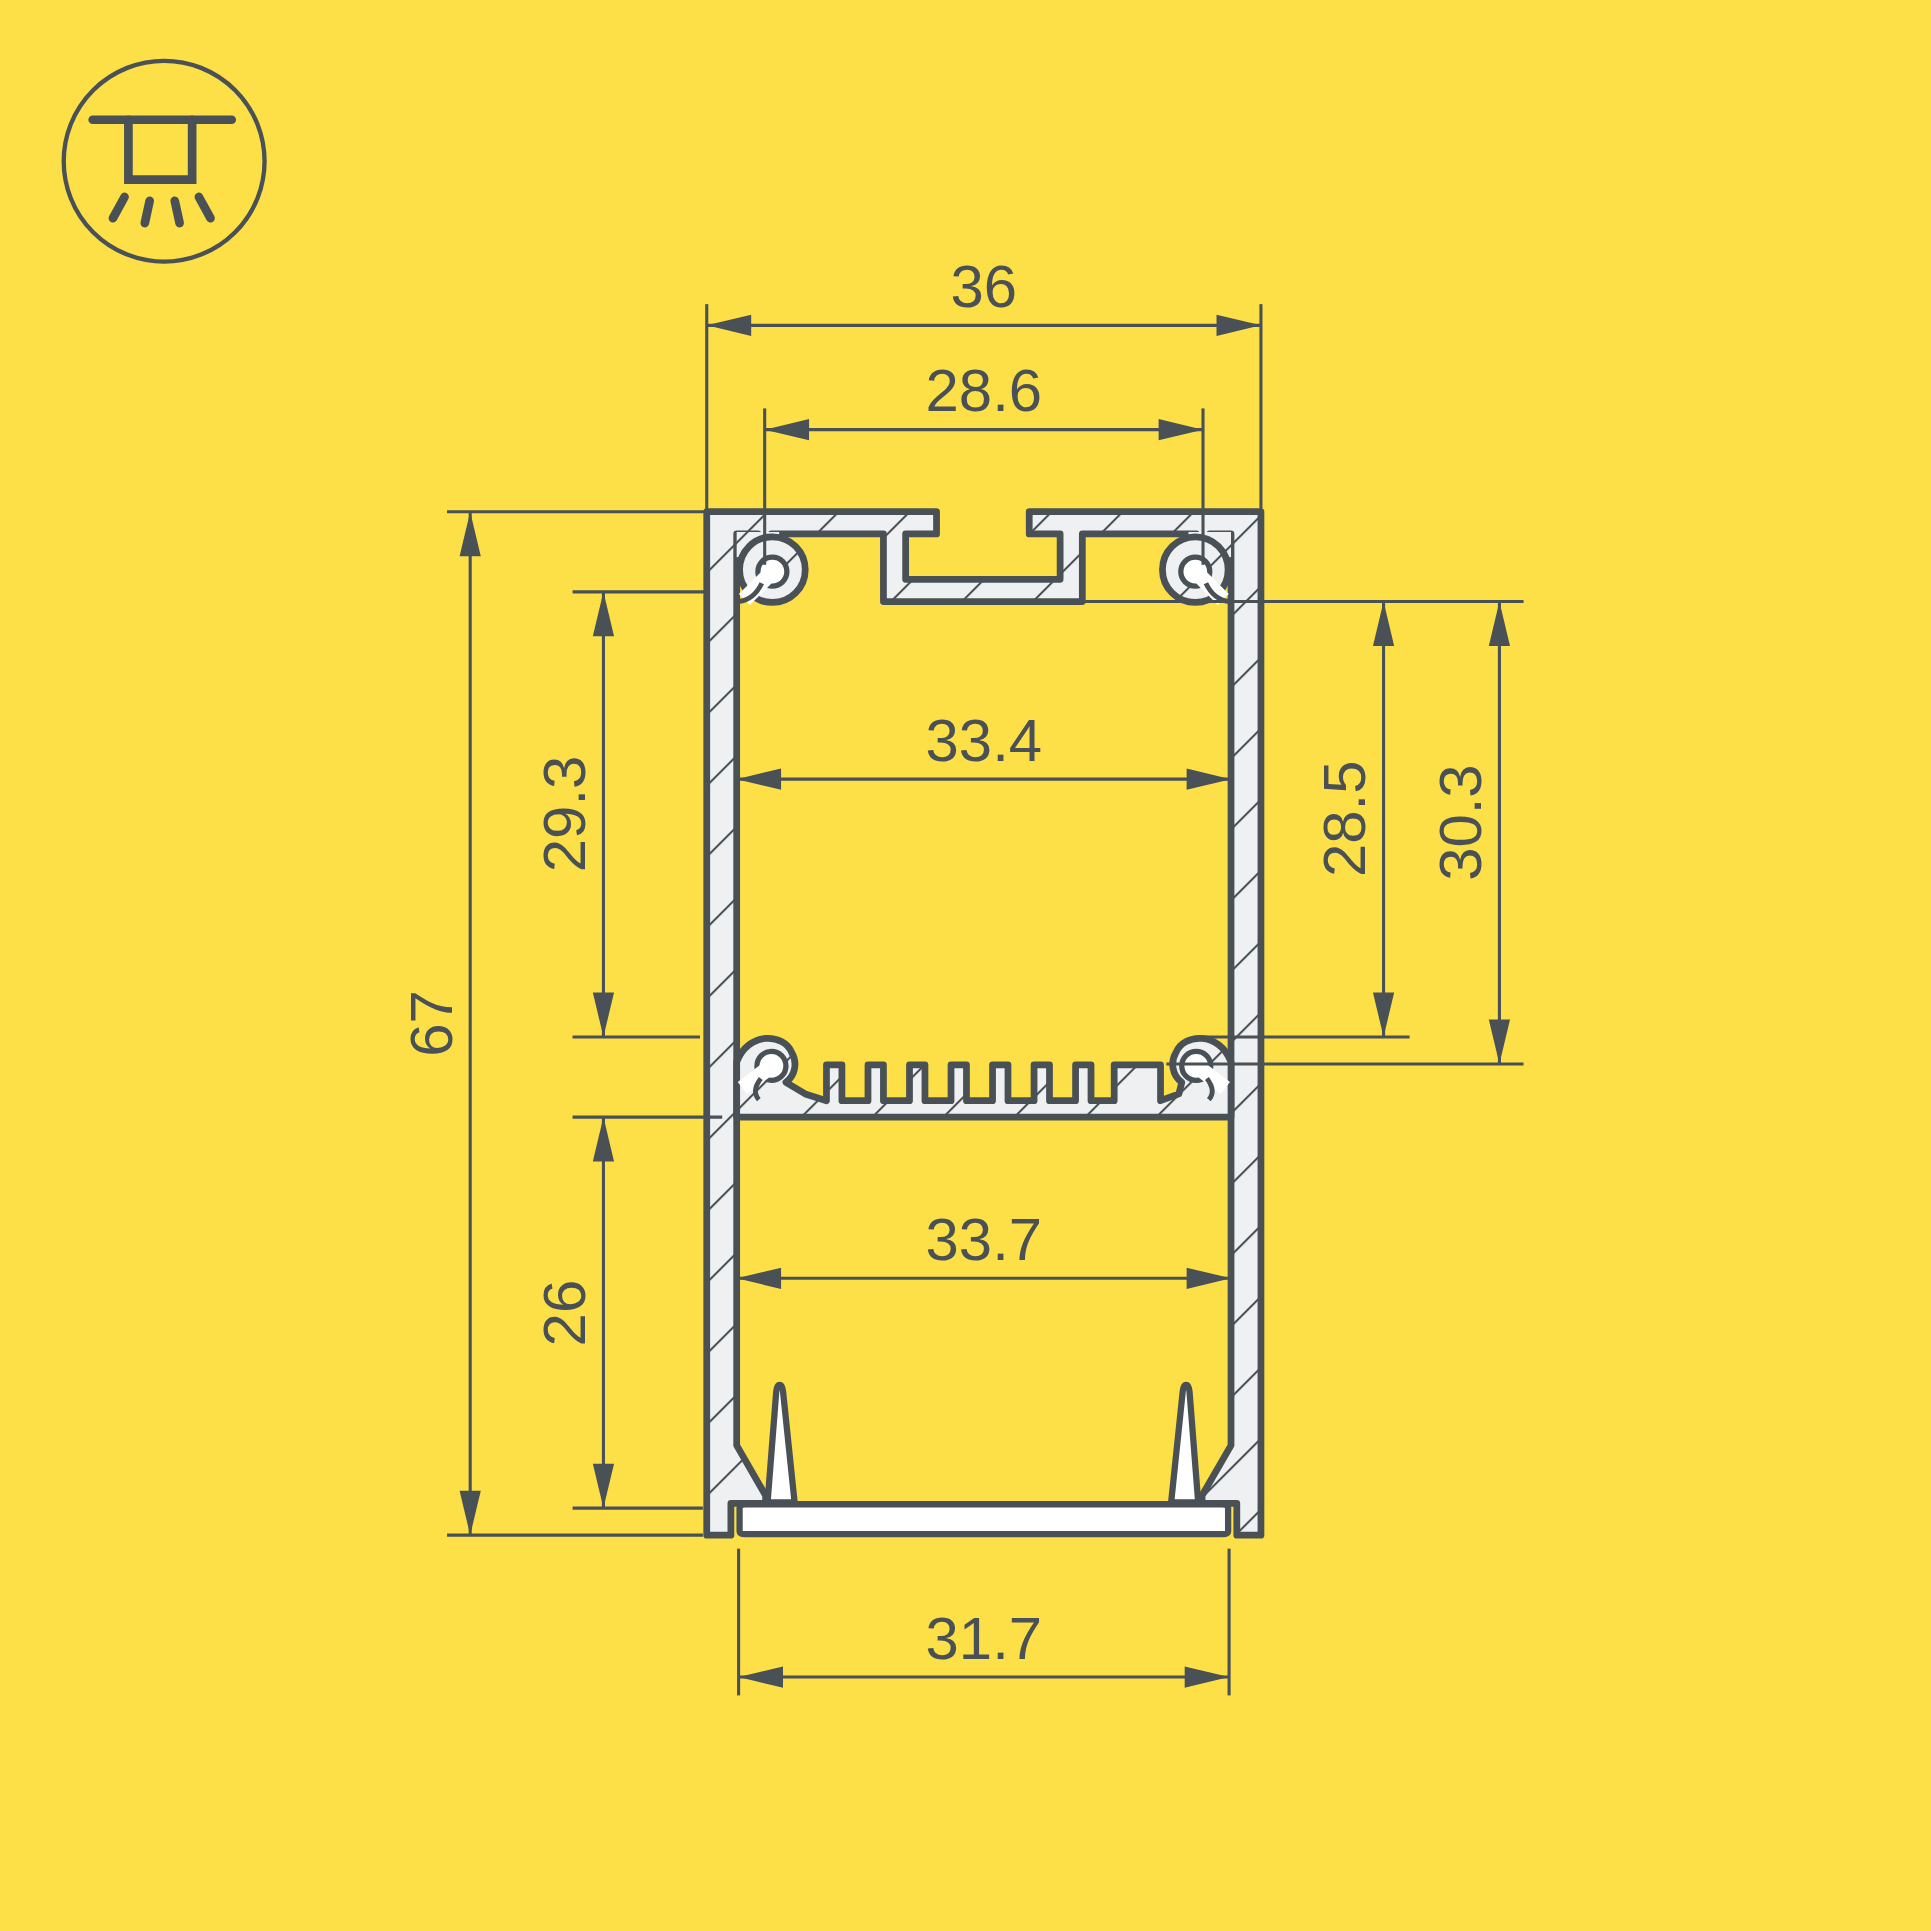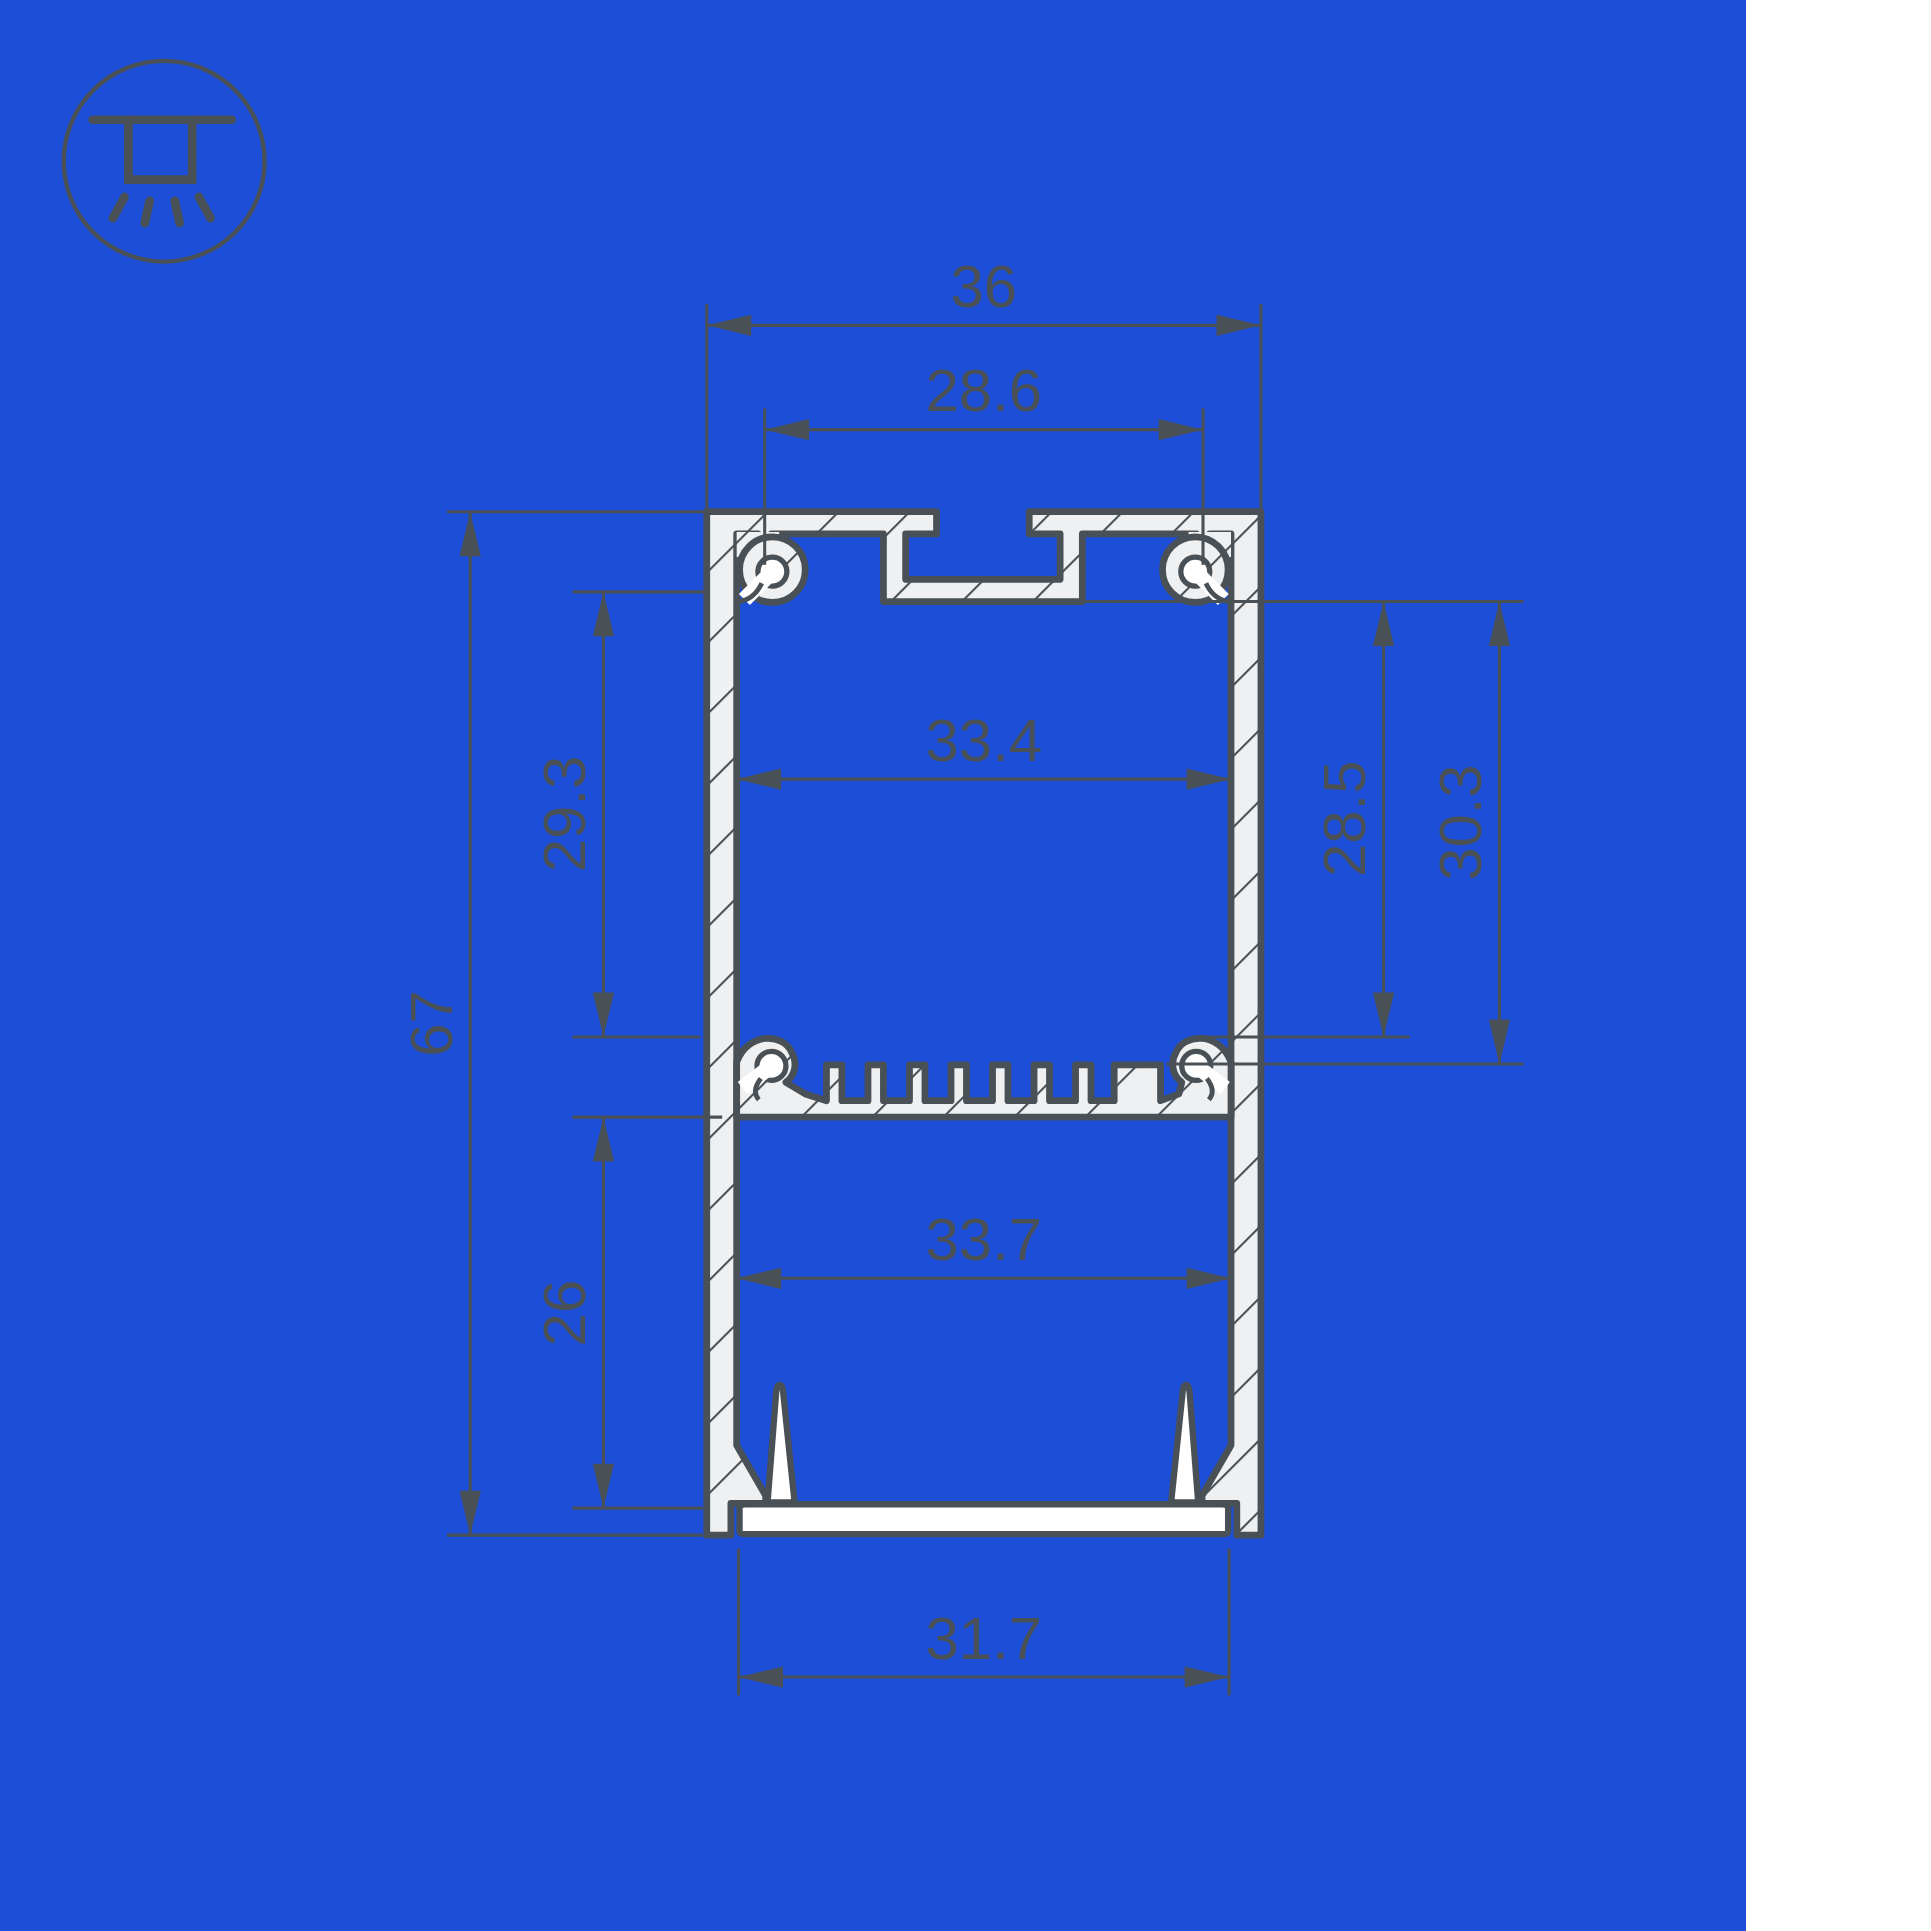--- a/index.html
+++ b/index.html
@@ -1,16 +1,16 @@
 <!DOCTYPE html>
 <html><head>
 <meta charset="utf-8">
 <style>
   html,body{margin:0;padding:0;background:#ffffff;}
-  .page{position:relative;width:1746px;height:1931px;background:#1d4ed8;overflow:hidden;
+  .page{position:relative;width:1931px;height:1931px;background:#fde047;overflow:hidden;
         font-family:"Liberation Sans", sans-serif;}
   svg text{font-family:"Liberation Sans", sans-serif;font-size:62px;fill:#4a5156;}
 </style>
 </head>
 <body>
 
 <div class="page">
 <svg width="1931" height="1931" viewBox="0 0 2000 2000">
   <defs>
     <pattern id="hatch" width="52" height="52" patternUnits="userSpaceOnUse" patternTransform="rotate(45)">

